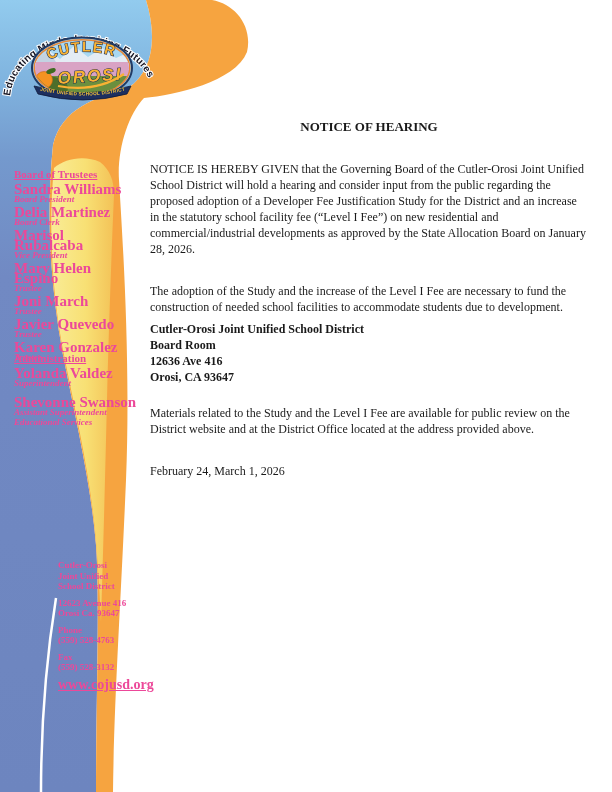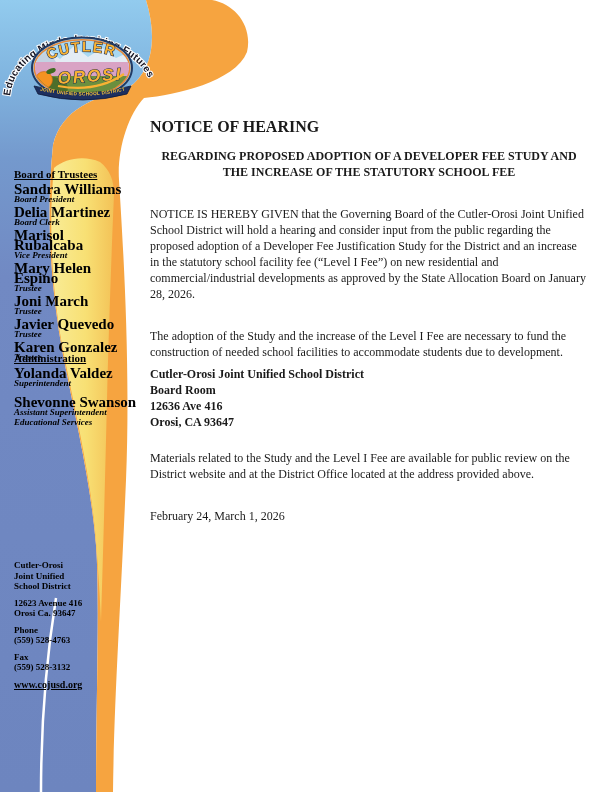--- a/index.html
+++ b/index.html
@@ -7,37 +7,37 @@
     position:relative;
     width:612px;height:792px;
     background:#ffffff;
     overflow:hidden;
     font-family:"Liberation Serif", serif;
     color:#1a1a1a;
   }
   
   .art{position:absolute;left:0;top:0;}
   
-  .sb{position:absolute;left:14px;color:#000000;font-family:"Liberation Serif",serif;font-weight:bold;}
+  .sb{position:absolute;left:14px;color:#ec4899;font-family:"Liberation Serif",serif;font-weight:bold;}
   .sb-head{font-size:11px;font-weight:bold;text-decoration:underline;line-height:12px;margin-bottom:4px;}
   .sb-item{margin-bottom:3px;}
   .sb-name{font-size:15px;line-height:10px;}
   .sb-role{font-size:9px;line-height:10px;font-style:italic;}
   .sb-line{font-size:9px;line-height:10.5px;}
   .sb-gap{height:6px;}
-  .sb-url{font-size:10px;line-height:11px;text-decoration:underline;cursor:pointer;}
+  .sb-url{font-size:14px;line-height:11px;text-decoration:underline;cursor:pointer;}
   #trustees{top:168px;width:120px;}
   #admin{top:352px;width:130px;}
-  #contact{top:560px;width:110px;}
+  #contact{top:560px;width:110px;margin-left:44px;}
   
   .content{
     position:absolute;left:150px;top:119px;width:438px;
     font-size:12px;line-height:16px;
   }
-  .doc-title{font-weight:bold;text-align:left;margin:0;font-size:16px;}
+  .doc-title{font-weight:bold;text-align:center;margin:0;font-size:13px;}
   .doc-subtitle{font-weight:bold;text-align:center;margin:13px 0 0 0;font-size:12px;}
   .para{margin:26px 0 0 0;}
   .para.tight{margin-top:18px;}
   .hearing-intro{margin:20px 0 0 0;}
   .address{margin:6px 0 0 0;font-weight:bold;}
   .materials{margin:20px 0 0 0;}
   .dates{margin:26px 0 0 0;}
 </style>
 </head>
 <body>
@@ -189,24 +189,20 @@
     <div class="sb-line">(559) 528-4763</div>
     <div class="sb-gap"></div>
     <div class="sb-line">Fax</div>
     <div class="sb-line">(559) 528-3132</div>
     <div class="sb-gap"></div>
     <div class="sb-url">www.cojusd.org</div>
   </div>
 
   <div class="content">
     <p class="doc-title">NOTICE OF HEARING</p>
-    <p class="doc-subtitle">
-      <span>REGARDING PROPOSED ADOPTION OF A DEVELOPER FEE STUDY AND</span><br>
-      <span>THE INCREASE OF THE STATUTORY SCHOOL FEE</span>
-    </p>
     <p class="para">NOTICE IS HEREBY GIVEN that the Governing Board of the Cutler-Orosi Joint Unified School District will hold a hearing and consider input from the public regarding the proposed adoption of a Developer Fee Justification Study for the District and an increase in the statutory school facility fee (“Level I Fee”) on new residential and commercial/industrial developments as approved by the State Allocation Board on January 28, 2026.</p>
     <p class="para">The adoption of the Study and the increase of the Level I Fee are necessary to fund the construction of needed school facilities to accommodate students due to development.</p>
     <div class="address">
       <div>Cutler-Orosi Joint Unified School District</div>
       <div>Board Room</div>
       <div>12636 Ave 416</div>
       <div>Orosi, CA 93647</div>
     </div>
     <p class="materials">Materials related to the Study and the Level I Fee are available for public review on the District website and at the District Office located at the address provided above.</p>
     <p class="dates">February 24, March 1, 2026</p>

